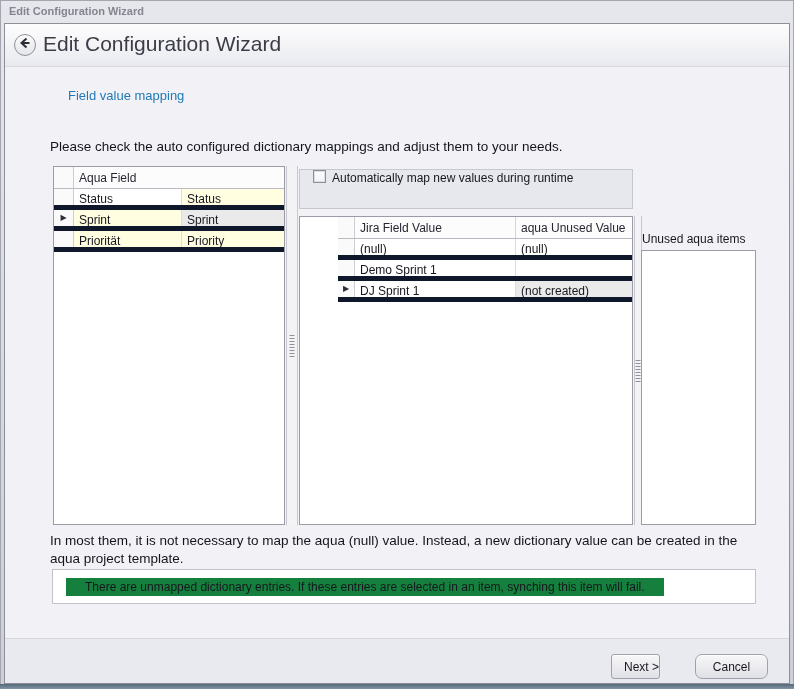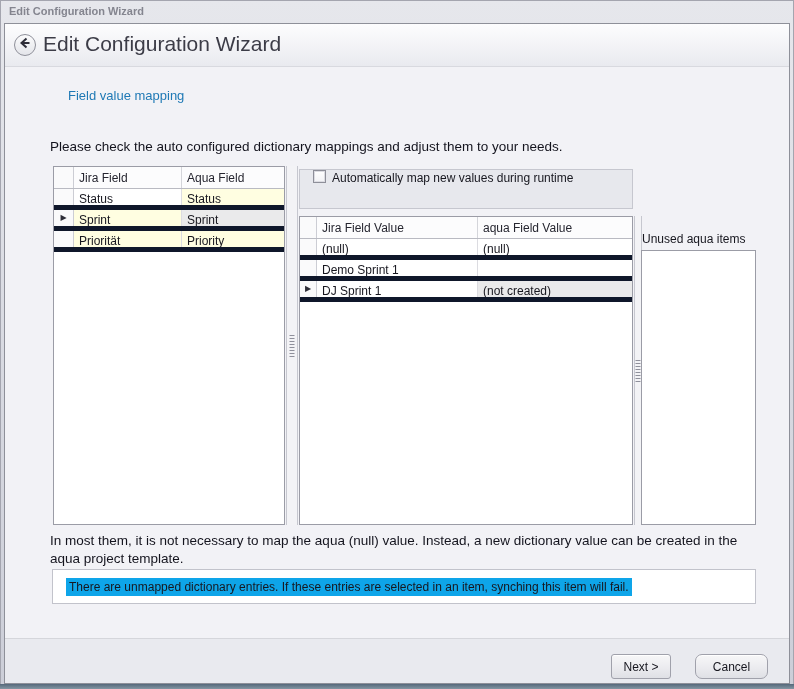--- a/index.html
+++ b/index.html
@@ -37,21 +37,21 @@
         align-items:center;justify-content:center;}
   .cell.hl{background:#fffee1;}
   .cell.sel{background:#eaeaeb;}
   .marker-glyph{font-size:8px;color:#2e2e38;line-height:1;}
 
   #leftgrid{left:48px;top:142px;width:232px;height:359px;}
   #leftgrid .mcell{width:20px;}
   #leftgrid .c1{width:108px;}
   #leftgrid .c2{flex:1;border-right:none;}
 
-  #valuegrid{left:294px;top:192px;width:334px;height:309px;}
+  #valuegrid{left:294px;top:192px;width:334px;height:309px;padding-left:38px;}
   #valuegrid .mcell{width:17px;}
   #valuegrid .c1{width:161px;}
   #valuegrid .c2{flex:1;border-right:none;}
 
   .splitter{position:absolute;background:#f3f3f6;border-left:1px solid #c6c7cf;border-right:1px solid #c6c7cf;}
   #splitter1{left:281px;top:142px;width:12px;height:359px;}
   #splitter2{left:629px;top:192px;width:8px;height:309px;}
   .grip{position:absolute;left:50%;top:50%;transform:translate(-50%,-50%);width:5px;height:22px;
         background-image:repeating-linear-gradient(to bottom,#8f909b 0 1px,transparent 1px 3px);}
 
@@ -63,29 +63,29 @@
   .cb-label{font-size:12px;color:#17171f;padding-top:1px;}
 
   .unused-label{position:absolute;left:637px;top:208px;font-size:12px;color:#17171f;}
   .listbox{position:absolute;left:636px;top:226px;width:115px;height:275px;background:#fff;
         border:1px solid #9b9ca6;}
 
   .note{position:absolute;left:45px;top:508px;width:700px;font-size:13.5px;line-height:18px;color:#14141e;}
 
   .warnbox{position:absolute;left:47px;top:545px;width:704px;height:35px;background:#fff;
         border:1px solid #c2c3cb;display:flex;align-items:center;padding-left:13px;}
-  .warn-text{font-size:12px;color:#17171f;background:#0ea5e9;padding:2px 3px;}
+  .warn-text{font-size:12px;color:#17171f;background:#15803d;padding:2px 19px;}
 
   
   .footer{position:absolute;left:0;top:614px;width:784px;height:45px;background:#e9eaef;
         border-top:1px solid #d5d6db;}
   .btn{position:absolute;top:15px;height:25px;border:1px solid #a0a1ab;border-radius:3px;
         background:linear-gradient(#f7f7f8,#ebebef 55%,#dfe0e5);box-shadow:inset 0 1px 0 #fff;
         font-size:12px;color:#17171f;text-align:center;padding-top:5px;cursor:default;}
-  #nextbtn{left:606px;width:60px;}
+  #nextbtn{left:606px;width:49px;text-align:right;}
   #cancelbtn{left:690px;width:73px;border-radius:7px;}
 </style>
 </head>
 <body>
 
 <div id="win">
 
   <div class="titlebar-title">Edit Configuration Wizard</div>
 
   <div class="client">
@@ -101,21 +101,20 @@
       </div>
       <div class="page-title">Edit Configuration Wizard</div>
     </div>
 
     <div class="section-heading">Field value mapping</div>
     <div class="instructions">Please check the auto configured dictionary mappings and adjust them to your needs.</div>
 
     <div class="grid" id="leftgrid">
       <div class="hrow">
         <div class="hcell mcell"></div>
-        <div class="hcell c1">Jira Field</div>
         <div class="hcell c2">Aqua Field</div>
       </div>
       <div class="row">
         <div class="mcell"></div>
         <div class="cell c1">Status</div>
         <div class="cell c2 hl">Status</div>
       </div>
       <div class="row">
         <div class="mcell">
           <span class="marker-glyph">▶</span>
@@ -136,21 +135,21 @@
 
     <div class="cb-panel">
       <div class="checkbox"></div>
       <div class="cb-label">Automatically map new values during runtime</div>
     </div>
 
     <div class="grid" id="valuegrid">
       <div class="hrow">
         <div class="hcell mcell"></div>
         <div class="hcell c1">Jira Field Value</div>
-        <div class="hcell c2">aqua Field Value</div>
+        <div class="hcell c2">aqua Unused Value</div>
       </div>
       <div class="row">
         <div class="mcell"></div>
         <div class="cell c1">(null)</div>
         <div class="cell c2">(null)</div>
       </div>
       <div class="row">
         <div class="mcell"></div>
         <div class="cell c1">Demo Sprint 1</div>
       </div>

